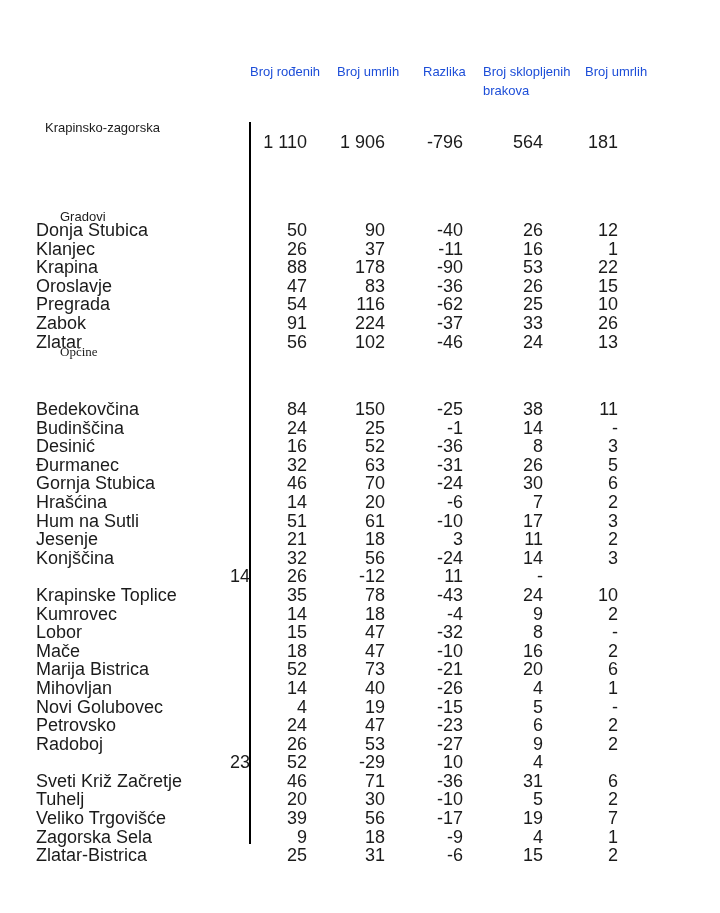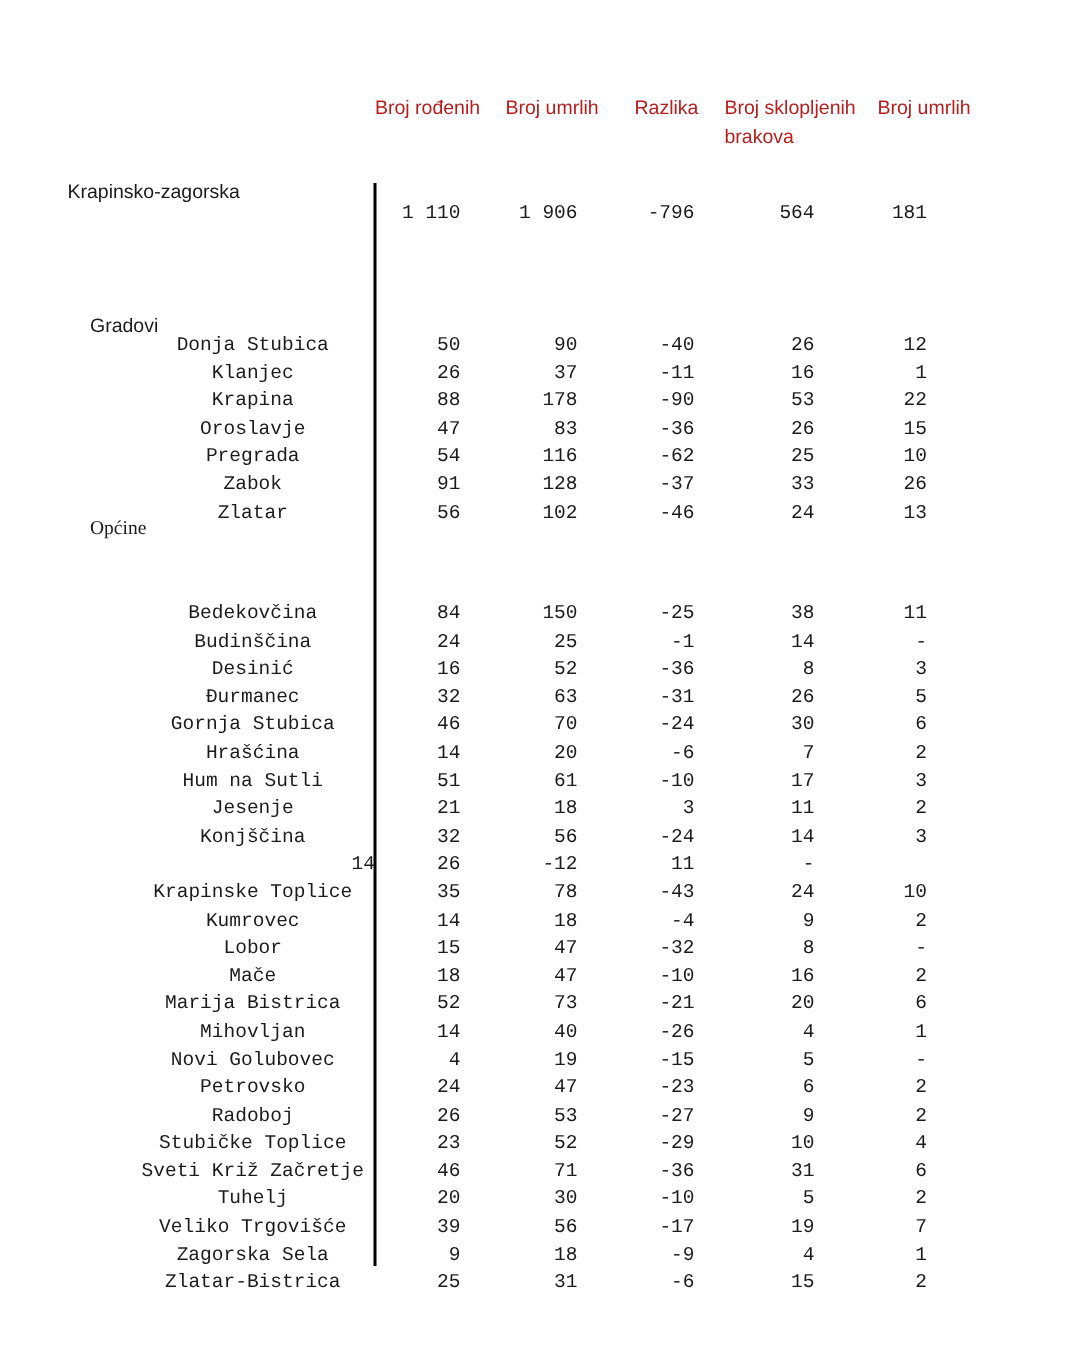--- a/index.html
+++ b/index.html
@@ -11,21 +11,21 @@
     overflow: hidden;
   }
   .page { position: relative; width: 720px; height: 913px; background: #fff; }
 
   
   .col-header {
     position: absolute;
     top: 62px;
     font-size: 13px;
     line-height: 19px;
-    color: #b91c1c;
+    color: #1d4ed8;
     white-space: nowrap;
   }
   .col-header.wrap { white-space: normal; width: 100px; }
 
   
   .vrule {
     position: absolute;
     left: 249px; top: 122px;
     width: 2px; height: 722px;
     background: #000;
@@ -36,25 +36,24 @@
     position: absolute;
     left: 45px; top: 120px;
     font-size: 13px;
     white-space: nowrap;
   }
   .row {
     display: grid;
     grid-template-columns: 250px 57px 78px 78px 80px 75px;
     height: 18.6px;
     line-height: 18.6px;
-    font-size: 13px;
-    font-family: Liberation Mono, monospace;
+    font-size: 18px;
   }
   .row .cell { text-align: right; white-space: nowrap; }
-  .row .cell.label { text-align: center; padding-left: 87px; }
+  .row .cell.label { text-align: left; padding-left: 36px; }
   .county-values { position: absolute; left: 0; top: 133px; width: 720px; }
 
   .section-title {
     position: absolute;
     left: 60px;
     font-size: 13px;
     white-space: nowrap;
   }
   #section-title-0 { top: 178px; margin-top: 31px; }
   #section-title-1 { top: 344px; font-family: Liberation Serif, serif; }
@@ -132,21 +131,21 @@
       <div class="cell">54</div>
       <div class="cell">116</div>
       <div class="cell">-62</div>
       <div class="cell">25</div>
       <div class="cell">10</div>
     </div>
 
     <div class="row">
       <div class="cell label">Zabok</div>
       <div class="cell">91</div>
-      <div class="cell">128</div>
+      <div class="cell">224</div>
       <div class="cell">-37</div>
       <div class="cell">33</div>
       <div class="cell">26</div>
     </div>
 
     <div class="row">
       <div class="cell label">Zlatar</div>
       <div class="cell">56</div>
       <div class="cell">102</div>
       <div class="cell">-46</div>
@@ -319,21 +318,20 @@
     <div class="row">
       <div class="cell label">Radoboj</div>
       <div class="cell">26</div>
       <div class="cell">53</div>
       <div class="cell">-27</div>
       <div class="cell">9</div>
       <div class="cell">2</div>
     </div>
 
     <div class="row">
-      <div class="cell label">Stubičke Toplice</div>
       <div class="cell">23</div>
       <div class="cell">52</div>
       <div class="cell">-29</div>
       <div class="cell">10</div>
       <div class="cell">4</div>
     </div>
 
     <div class="row">
       <div class="cell label">Sveti Križ Začretje</div>
       <div class="cell">46</div>

